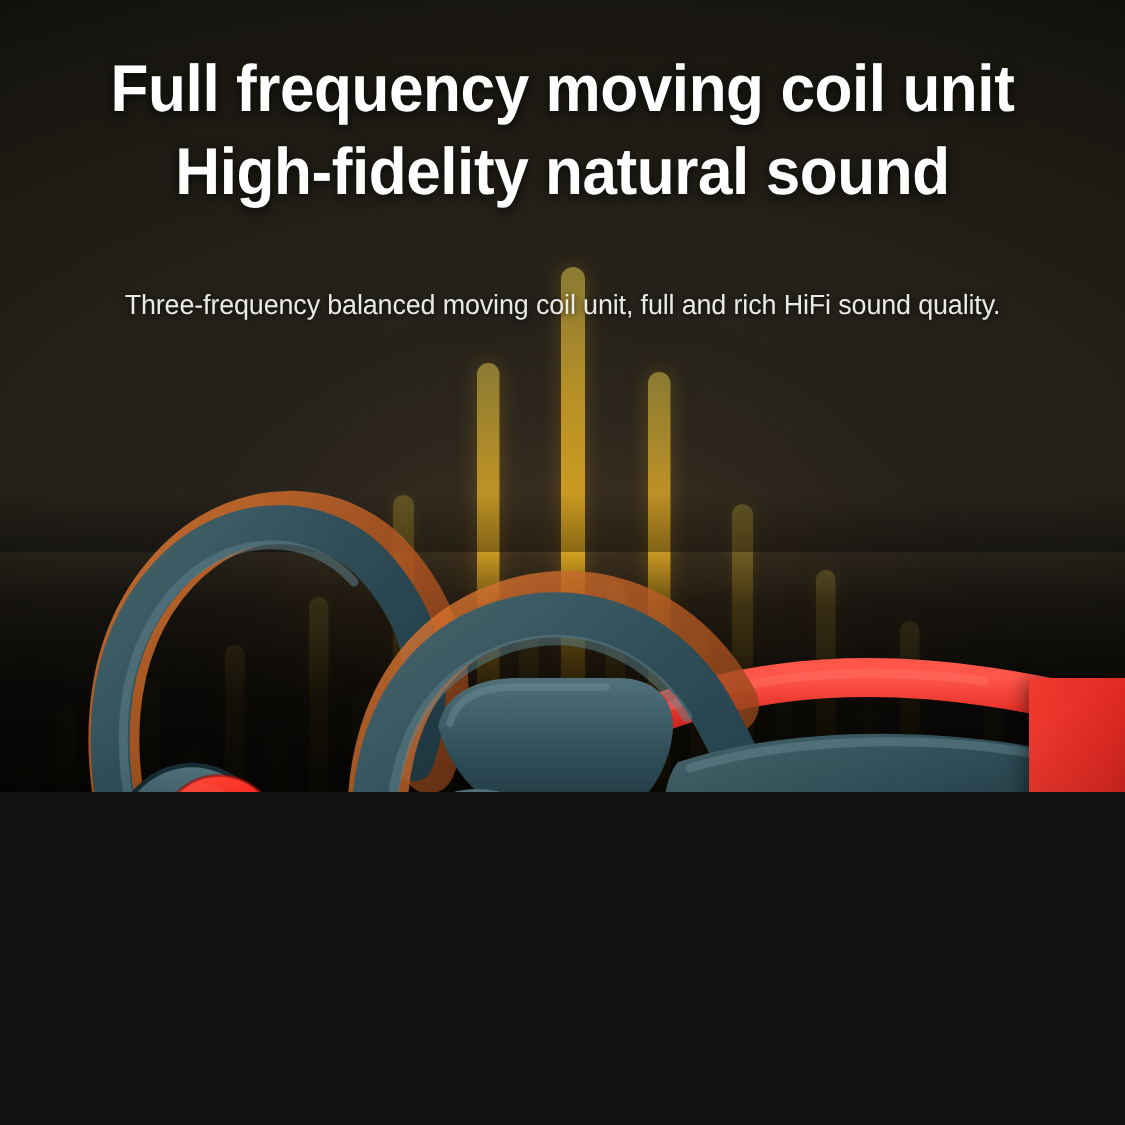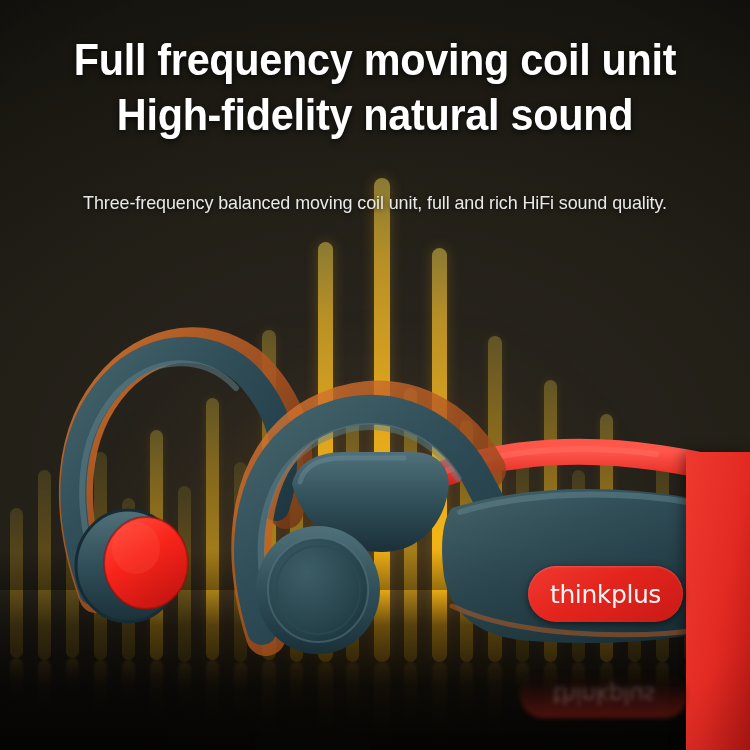--- a/index.html
+++ b/index.html
@@ -1,21 +1,21 @@
 <!DOCTYPE html>
 <html><head>
 <meta charset="utf-8">
 <title>thinkplus Bone Conduction Headphones</title>
 <style>
   html,body{margin:0;padding:0;background:#111;}
   *{box-sizing:border-box;}
 
   .stage{
     position:relative;
-    width:750px;height:750px;
+    width:750px;height:528px;
     overflow:hidden;
     background:#211f1d;
     font-family:"Liberation Sans","DejaVu Sans",sans-serif;
     -webkit-font-smoothing:antialiased;
   }
 
   
   .bg-base{
     position:absolute;inset:0;
     background:

